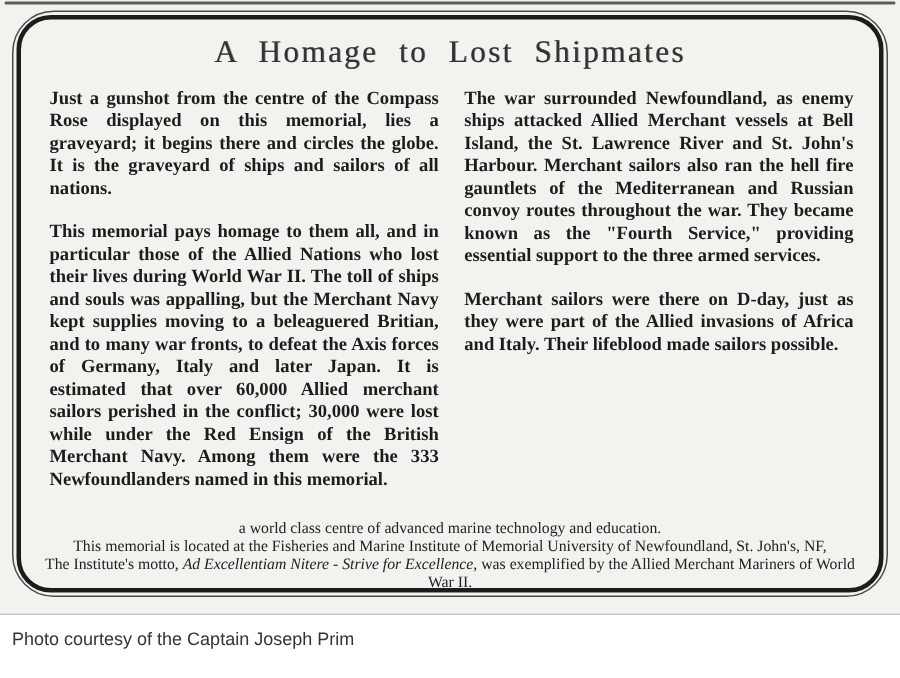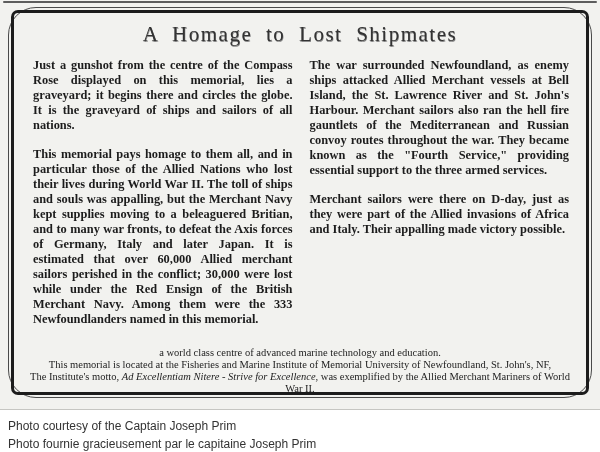--- a/index.html
+++ b/index.html
@@ -40,21 +40,21 @@
     border: 1.5px solid #4a4a4a;
     border-radius: 28px;
   }
   .frame-inner {
     position: absolute;
     top: 2px;
     left: 2px;
     right: 2px;
     bottom: 2px;
     border: 3px solid #1c1c1c;
-    border-radius: 7px;
+    border-radius: 23px;
     overflow: hidden;
   }
   .content {
     position: absolute;
     inset: 0;
     padding-top: 9px;
   }
   .title {
     text-align: center;
     font-size: 21px;
@@ -113,33 +113,32 @@
 
         <h1 class="title">A Homage to Lost Shipmates</h1>
 
         <div class="columns">
           <div class="col">
             <p>Just a gunshot from the centre of the Compass Rose displayed on this memorial, lies a graveyard; it begins there and circles the globe. It is the graveyard of ships and sailors of all nations.</p>
             <p>This memorial pays homage to them all, and in particular those of the Allied Nations who lost their lives during World War II.  The toll of ships and souls was appalling, but the Merchant Navy kept supplies moving to a beleaguered Britian, and to many war fronts, to defeat the Axis forces of Germany, Italy and later Japan.  It is estimated that over 60,000 Allied merchant sailors perished in the conflict; 30,000 were lost while under the Red Ensign of the British Merchant Navy.  Among them were the 333 Newfoundlanders named in this memorial.</p>
           </div>
           <div class="col">
             <p>The war surrounded Newfoundland, as enemy ships attacked Allied Merchant vessels at Bell Island, the St. Lawrence River and St. John's Harbour.  Merchant sailors also ran the hell fire gauntlets of the Mediterranean and Russian convoy routes throughout the war.  They became known as the "Fourth Service," providing essential support to the three armed services.</p>
-            <p>Merchant sailors were there on D-day, just as they were part of the Allied invasions of Africa and Italy.  Their appalling made victory possible.</p>
+            <p>Merchant sailors were there on D-day, just as they were part of the Allied invasions of Africa and Italy.  Their lifeblood made sailors possible.</p>
           </div>
         </div>
 
         <div class="footer">
           <div>a world class centre of advanced marine technology and education.</div>
           <div>This memorial is located at the Fisheries and Marine Institute of Memorial University of Newfoundland, St. John's, NF,</div>
           <div><span>The Institute's motto, </span><span class="italic">Ad Excellentiam Nitere - Strive for Excellence</span><span>, was exemplified by the Allied Merchant Mariners of World War II.</span></div>
           <div>Writer Tom Quilliam, Researcher &amp; Chart Designer Captain J. Prim, and Treasurer &amp; Chart Designer Cyril Foster.</div>
 
         </div>
 
       </div>
     </div>
   </div>
 </div>
 
 <div class="captions">
   <div>Photo courtesy of the Captain Joseph Prim</div>
-  <div>Photo fournie gracieusement par le capitaine Joseph Prim</div>
 </div>
 
 </body></html>

